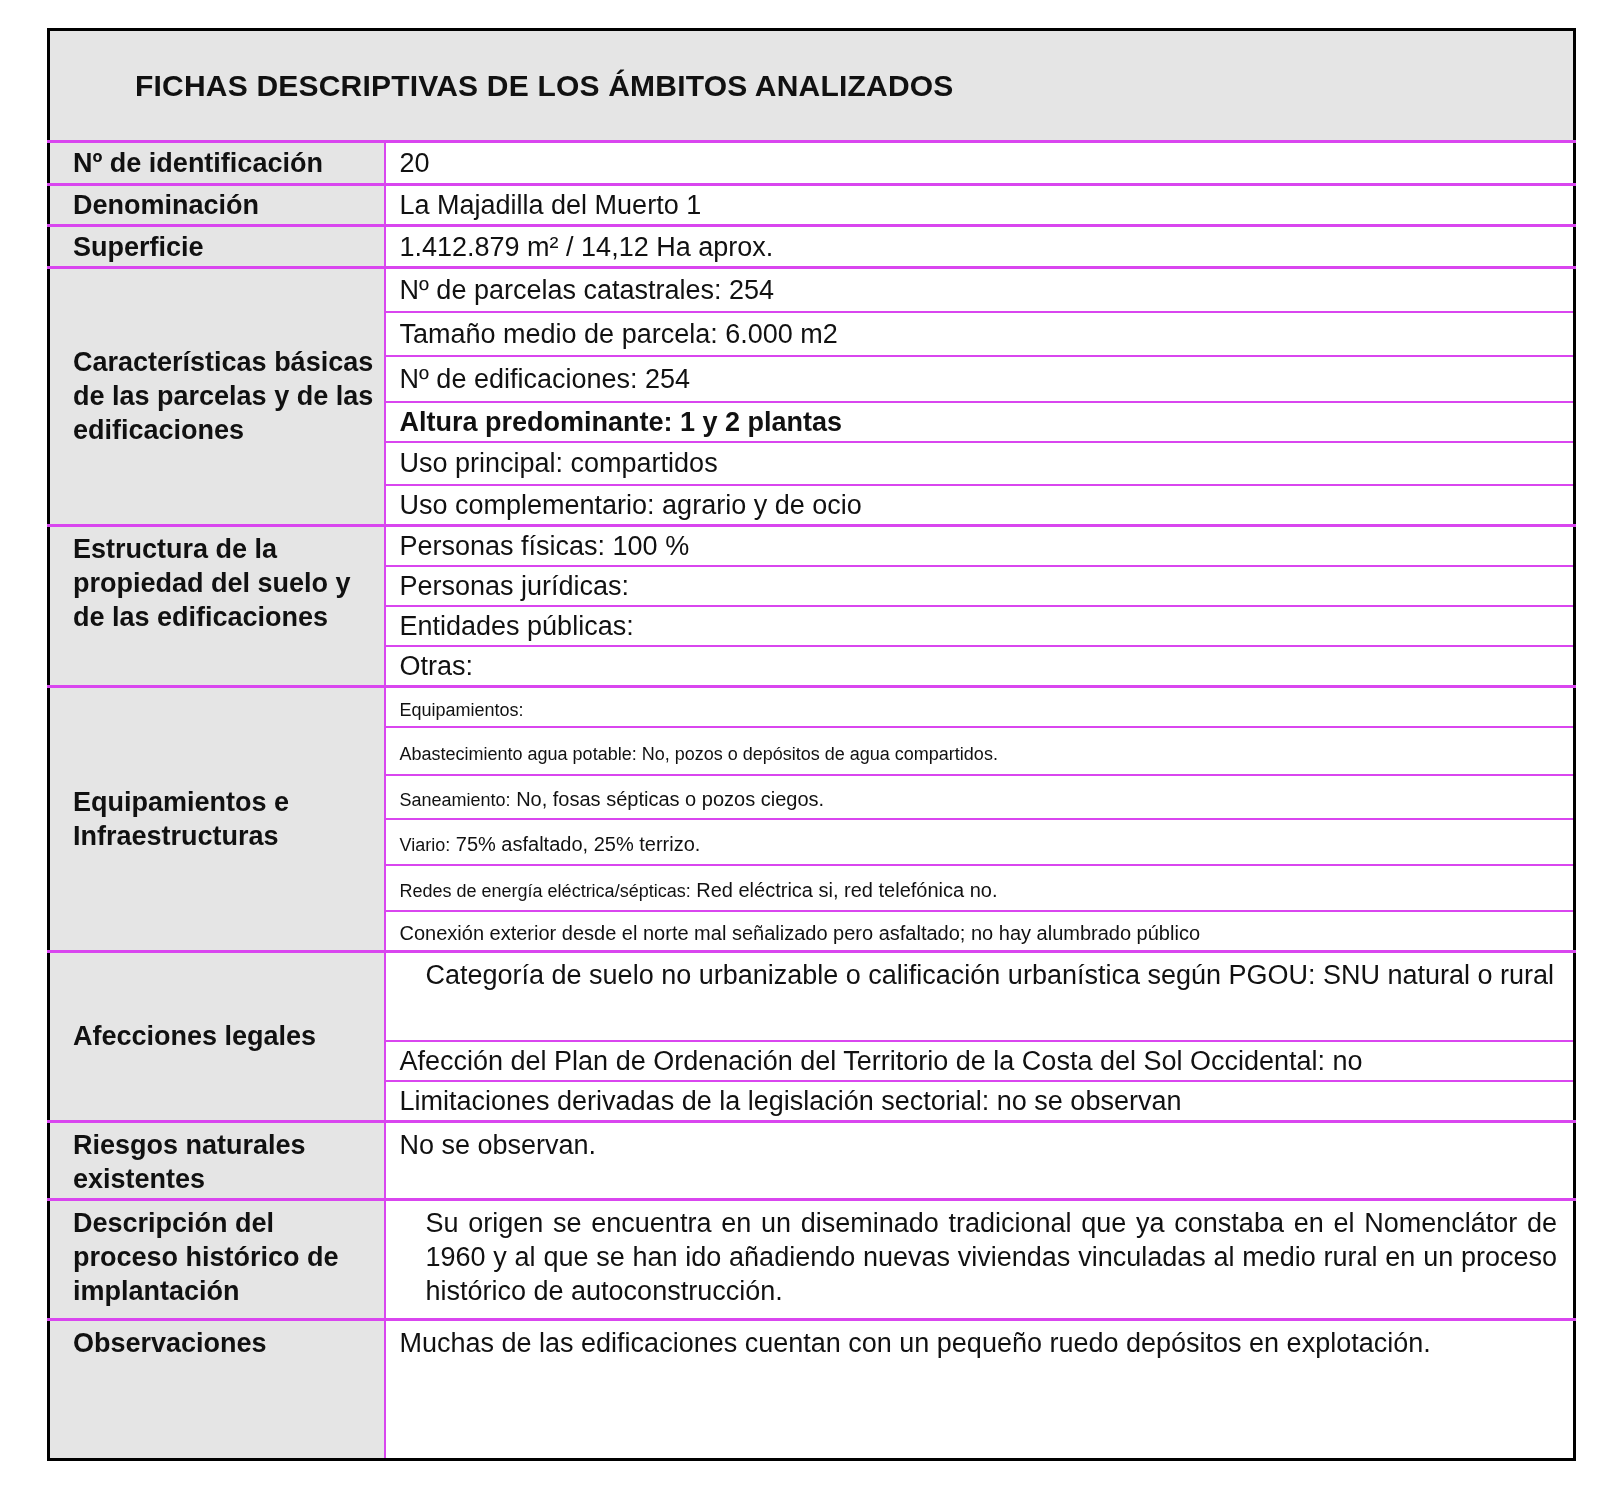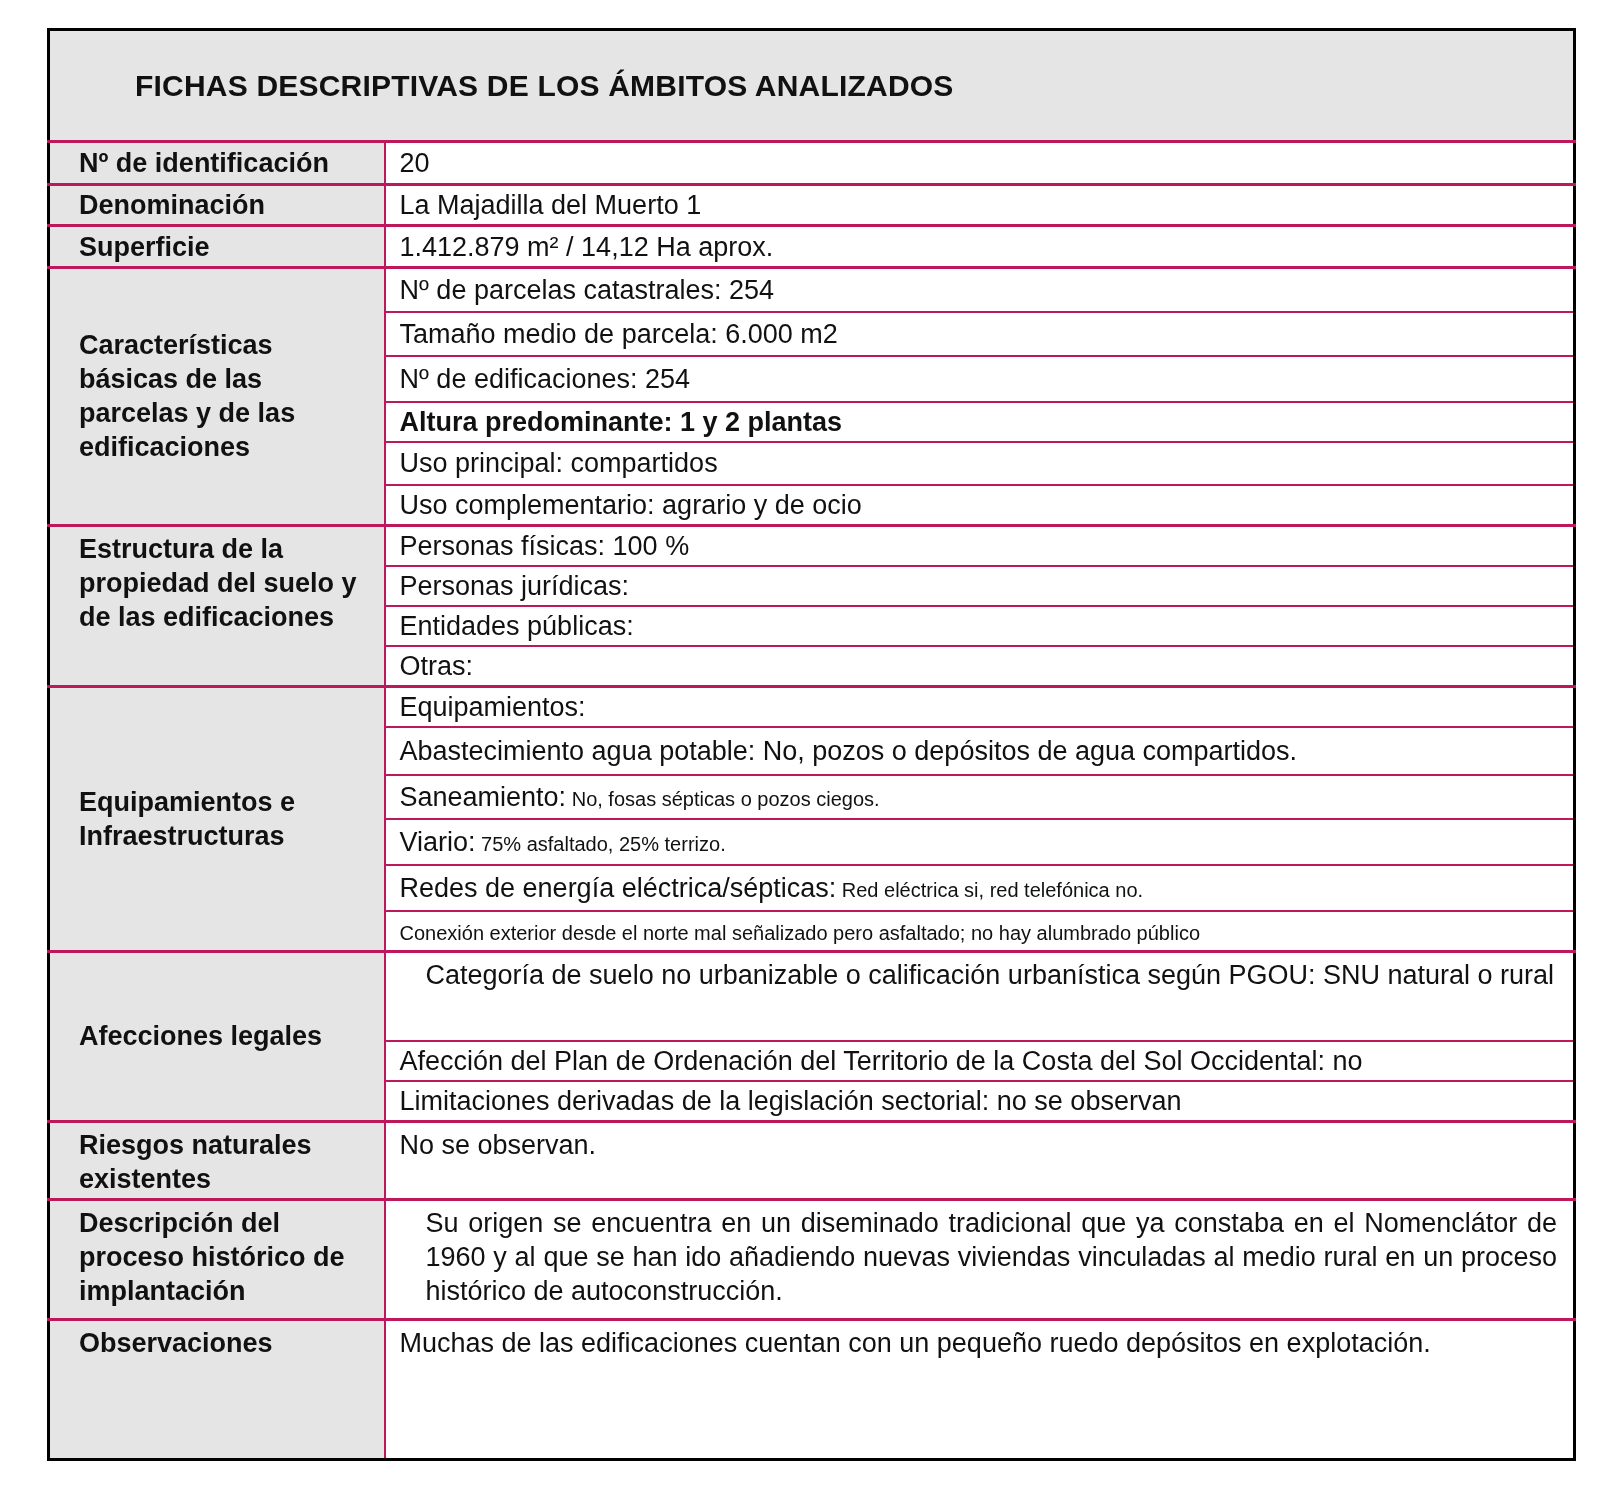--- a/index.html
+++ b/index.html
@@ -1,31 +1,31 @@
 <!DOCTYPE html>
 <html><head>
 <meta charset="utf-8">
 <style>
   html,body{margin:0;padding:0;background:#ffffff;}
   .page{position:relative;width:1614px;height:1500px;background:#ffffff;overflow:hidden;
         font-family:"Liberation Sans","DejaVu Sans",sans-serif;color:#111;}
   .ficha{position:absolute;left:47px;top:28px;width:1529px;border-collapse:collapse;
          table-layout:fixed;background:#fff;}
-  .ficha, .ficha td{border:2px solid #be185d;}
+  .ficha, .ficha td{border:2px solid #d946ef;}
   .ficha{border:3px solid #000;}
   tr.major td{border-top-width:3px;}
   td{padding:2px 10px 2px 14px;font-size:27px;line-height:1.26;vertical-align:middle;
      overflow:hidden;}
-  td.label{background:#e5e5e5;font-weight:bold;padding-left:29px;padding-right:8px;}
+  td.label{background:#e5e5e5;font-weight:bold;padding-left:23px;padding-right:8px;}
   td.vtop{vertical-align:top;padding-top:5px;}
   td.title-cell{background:#e5e5e5;font-weight:bold;font-size:30px;padding-left:85px;
                 letter-spacing:0.2px;}
   td.just{text-align:justify;padding-right:16px;padding-left:40px;}
   .small{font-size:20px;margin-top:12px;}
-  .lead{font-size:27px;}
+  .lead{font-size:18px;}
 </style>
 </head>
 <body>
 
 <div class="page">
   <table class="ficha">
     <colgroup>
       <col style="width:336px">
       <col>
     </colgroup>

